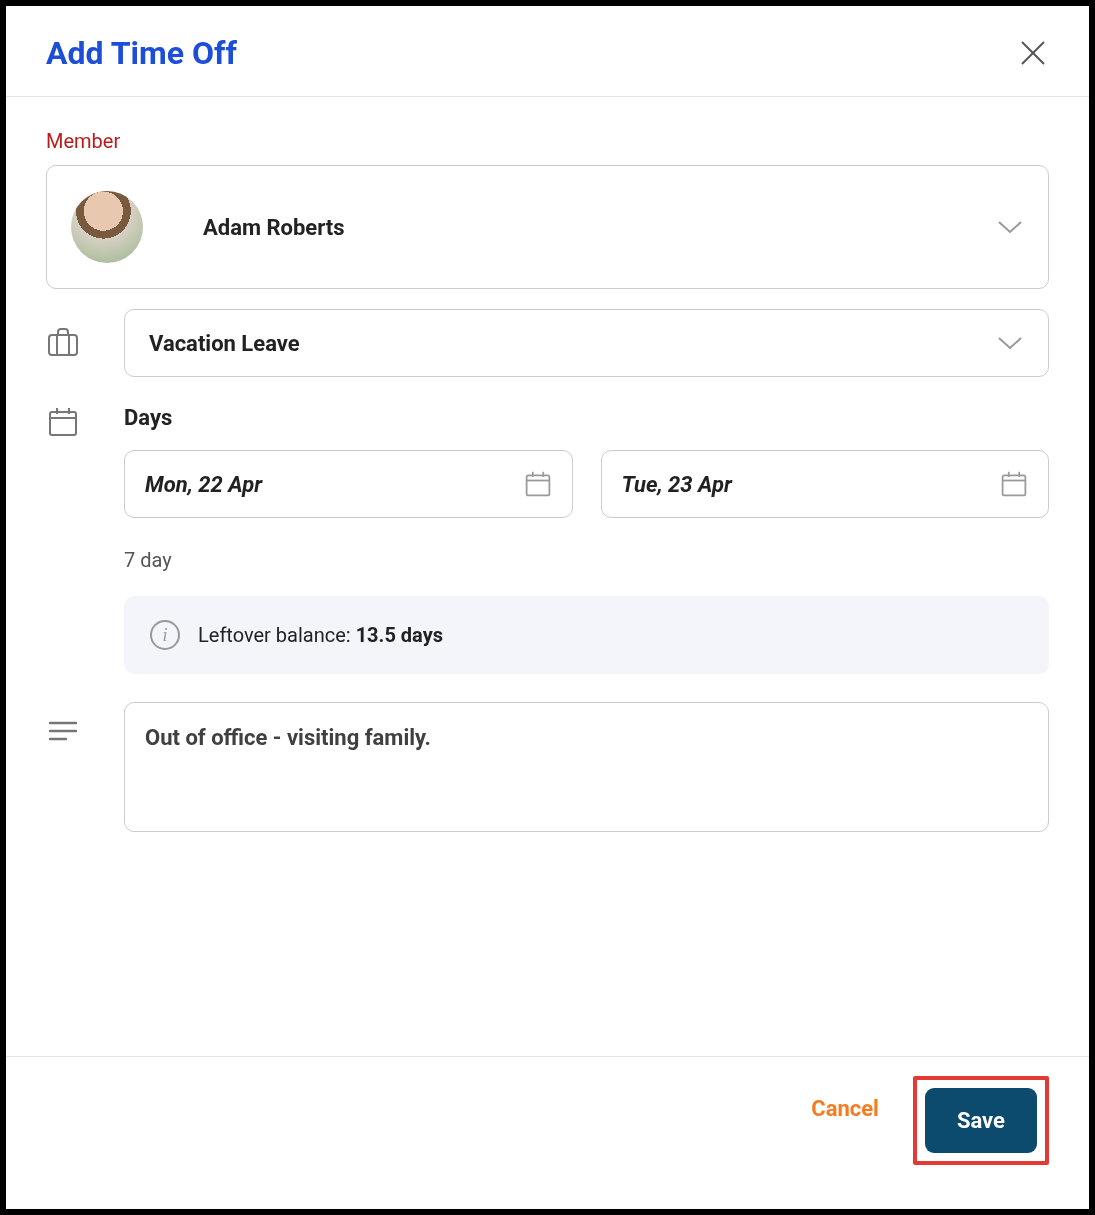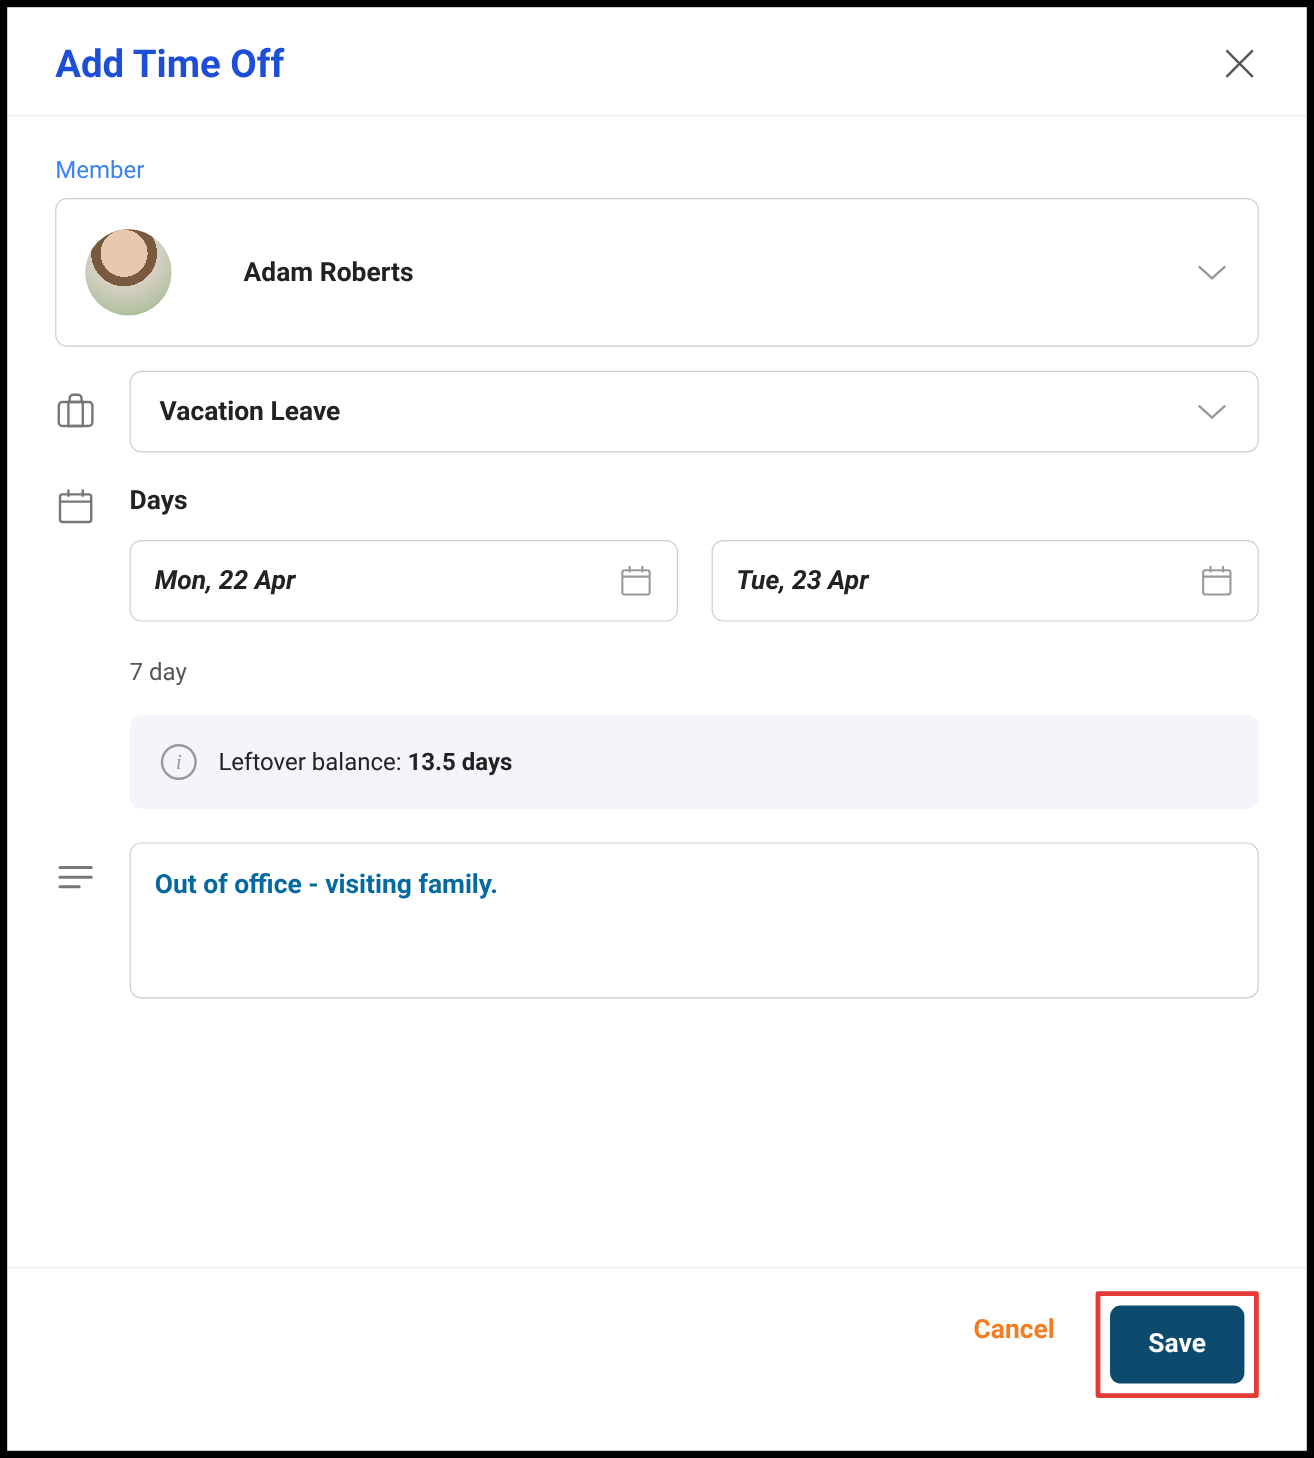--- a/index.html
+++ b/index.html
@@ -30,21 +30,21 @@
       height: 32px;
       display: flex;
       align-items: center;
       justify-content: center;
     }
     .content {
       padding: 32px 40px 0 40px;
     }
     .field-label {
       font-size: 20px;
-      color: #3b82f6;
+      color: #b91c1c;
       margin-bottom: 12px;
     }
     .select-box {
       border: 1px solid #ccc;
       border-radius: 10px;
       display: flex;
       align-items: center;
       padding: 16px 24px;
       cursor: pointer;
       position: relative;
@@ -71,21 +71,21 @@
     .chevron {
       width: 28px;
       height: 28px;
       display: flex;
       align-items: center;
       justify-content: center;
     }
     .field-row {
       display: flex;
       align-items: flex-start;
-      gap: 28px;
+      gap: 44px;
       margin-bottom: 28px;
     }
     .field-icon {
       width: 34px;
       height: 34px;
       flex-shrink: 0;
       display: flex;
       align-items: center;
       justify-content: center;
       margin-top: 16px;
@@ -191,21 +191,21 @@
       font-size: 20px;
       color: #222;
     }
     .notes-box {
       border: 1px solid #ccc;
       border-radius: 10px;
       padding: 22px 20px;
       min-height: 130px;
       font-size: 22px;
       font-weight: 700;
-      color: #0369a1;
+      color: #404040;
       width: 100%;
       resize: none;
       font-family: inherit;
     }
     .footer {
       position: absolute;
       bottom: 0;
       left: 0;
       right: 0;
       border-top: 1px solid #e5e5e5;

